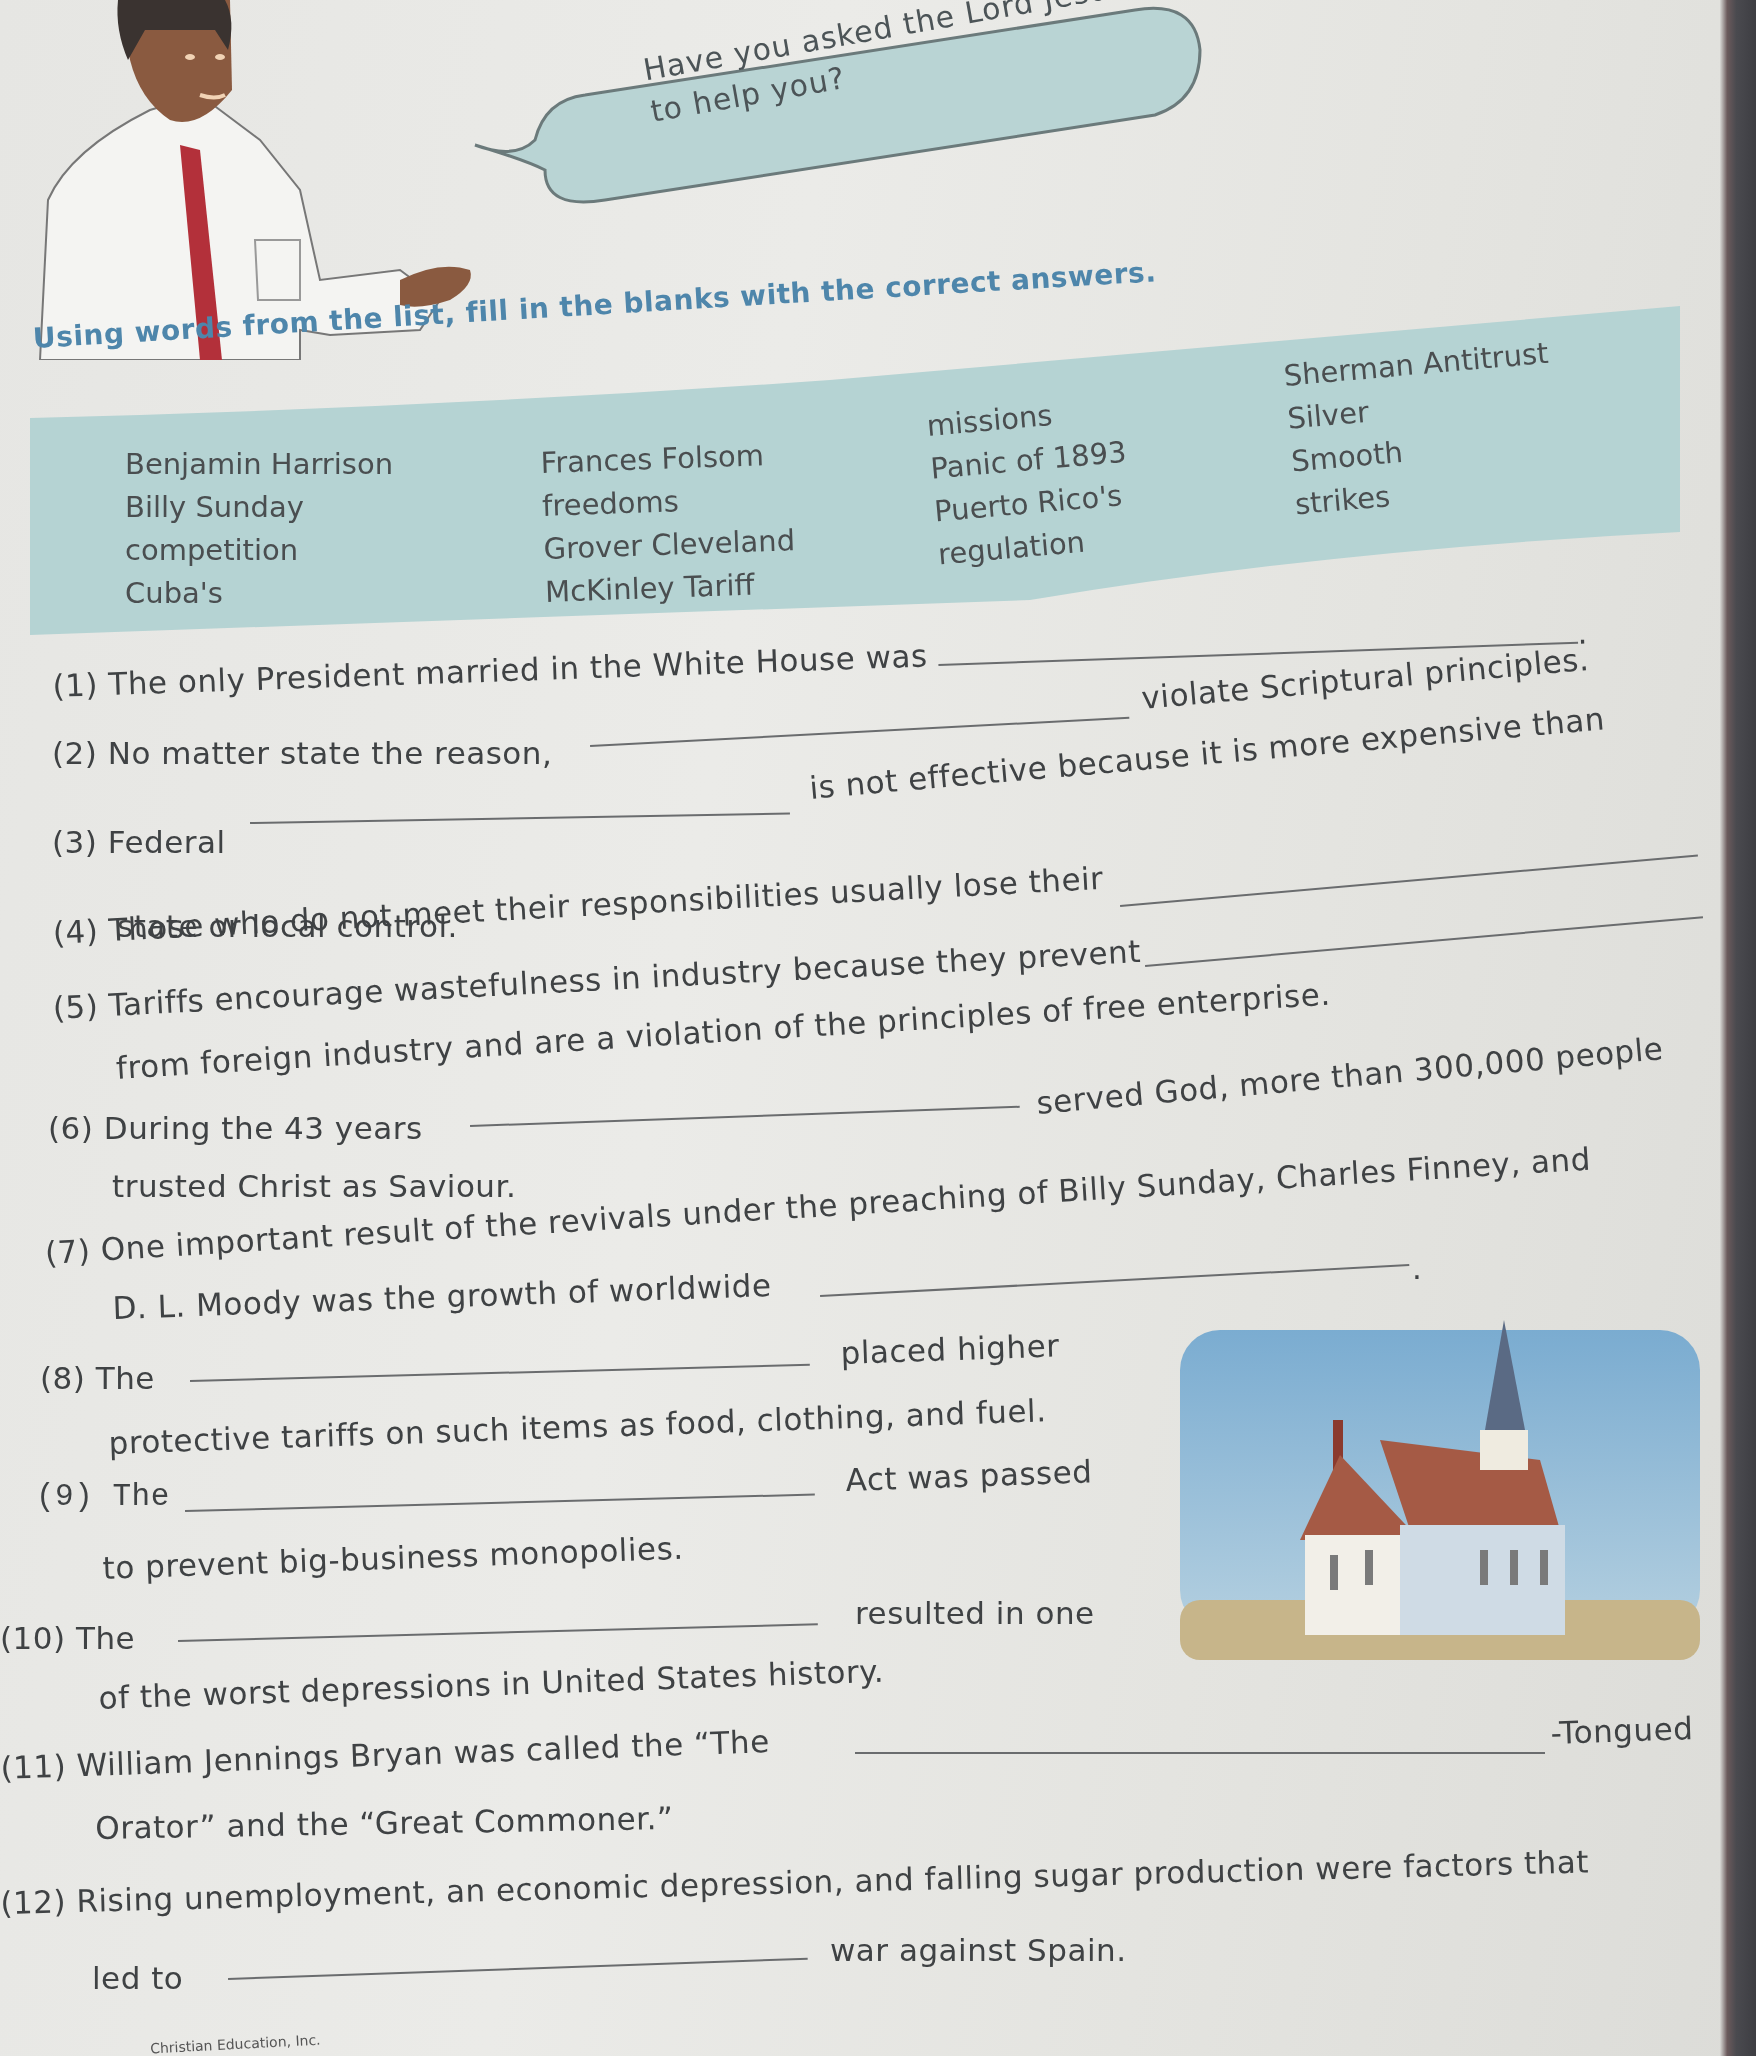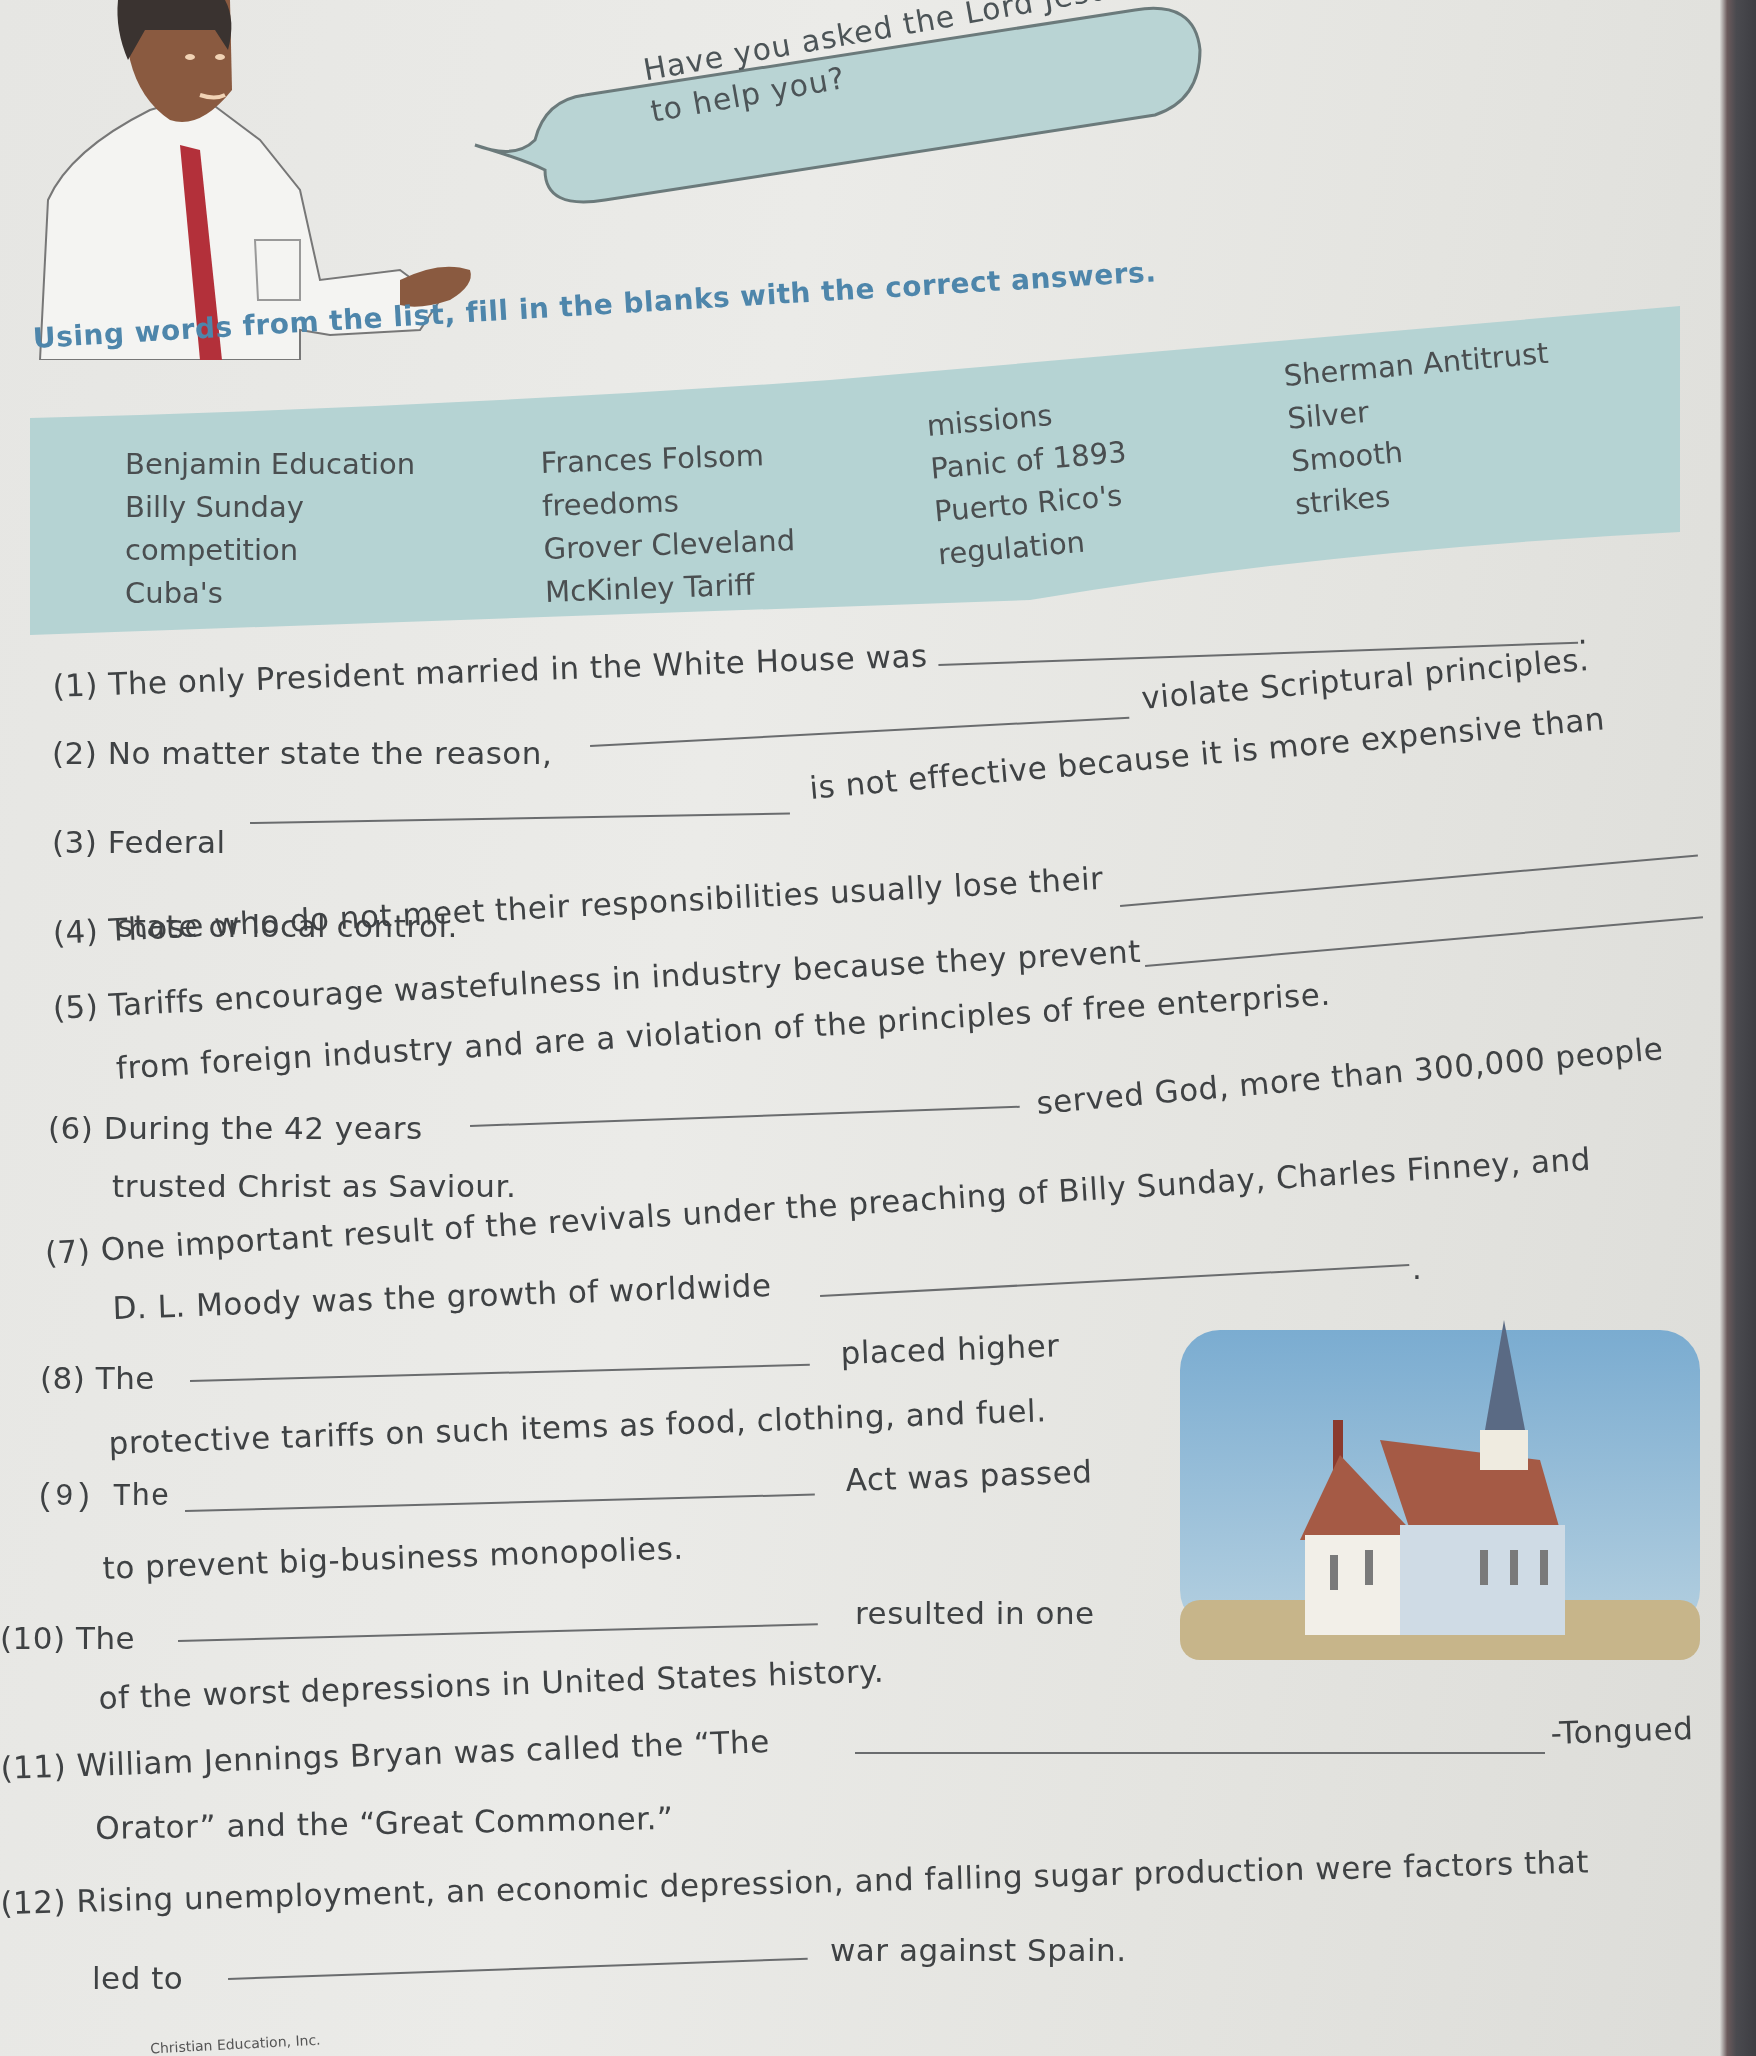--- a/index.html
+++ b/index.html
@@ -61,21 +61,21 @@
   <div>Have you asked the Lord Jesus</div>
   <div>to help you?</div>
 </div>
 
 <svg class="wordbank" viewBox="0 0 1650 340">
   <path d="M0 118 Q400 108 800 80 L1650 6 L1650 232 Q1300 250 1000 300 L0 335 Z" fill="#b5d3d3"></path>
 </svg>
 <div class="instructions">Using words from the list, fill in the blanks with the correct answers.</div>
 
 <div class="wb-col" style="left:125px; top:443px;">
-  <div>Benjamin Education</div>
+  <div>Benjamin Harrison</div>
   <div>Billy Sunday</div>
   <div>competition</div>
   <div>Cuba's</div>
 </div>
 <div class="wb-col" style="left:540px; top:442px; transform:rotate(-2deg); transform-origin:left top;">
   <div>Frances Folsom</div>
   <div>freedoms</div>
   <div>Grover Cleveland</div>
   <div>McKinley Tariff</div>
 </div>
@@ -129,21 +129,21 @@
   <span>(5)</span>
   <span>Tariffs encourage wastefulness in industry because they prevent</span>
 </div>
 <span class="blank" style="position:absolute; left:1145px; top:965px; width:560px; transform:rotate(-5deg); transform-origin:left top;"></span>
 <div class="q" style="left:115px; top:1050px; transform:rotate(-3.5deg); transform-origin:left top;">
   <span>from foreign industry and are a violation of the principles of free enterprise.</span>
 </div>
 
 <div class="q" style="left:48px; top:1110px;">
   <span>(6)</span>
-  <span>During the 42 years</span>
+  <span>During the 43 years</span>
 </div>
 <span class="blank" style="position:absolute; left:470px; top:1125px; width:550px; transform:rotate(-2deg); transform-origin:left top;"></span>
 <div class="q" style="left:1035px; top:1085px; transform:rotate(-5deg); transform-origin:left top;">
   <span>served God, more than 300,000 people</span>
 </div>
 <div class="q" style="left:112px; top:1168px;">
   <span>trusted Christ as Saviour.</span>
 </div>
 
 <div class="q" style="left:44px; top:1235px; transform:rotate(-3.5deg); transform-origin:left top;">

